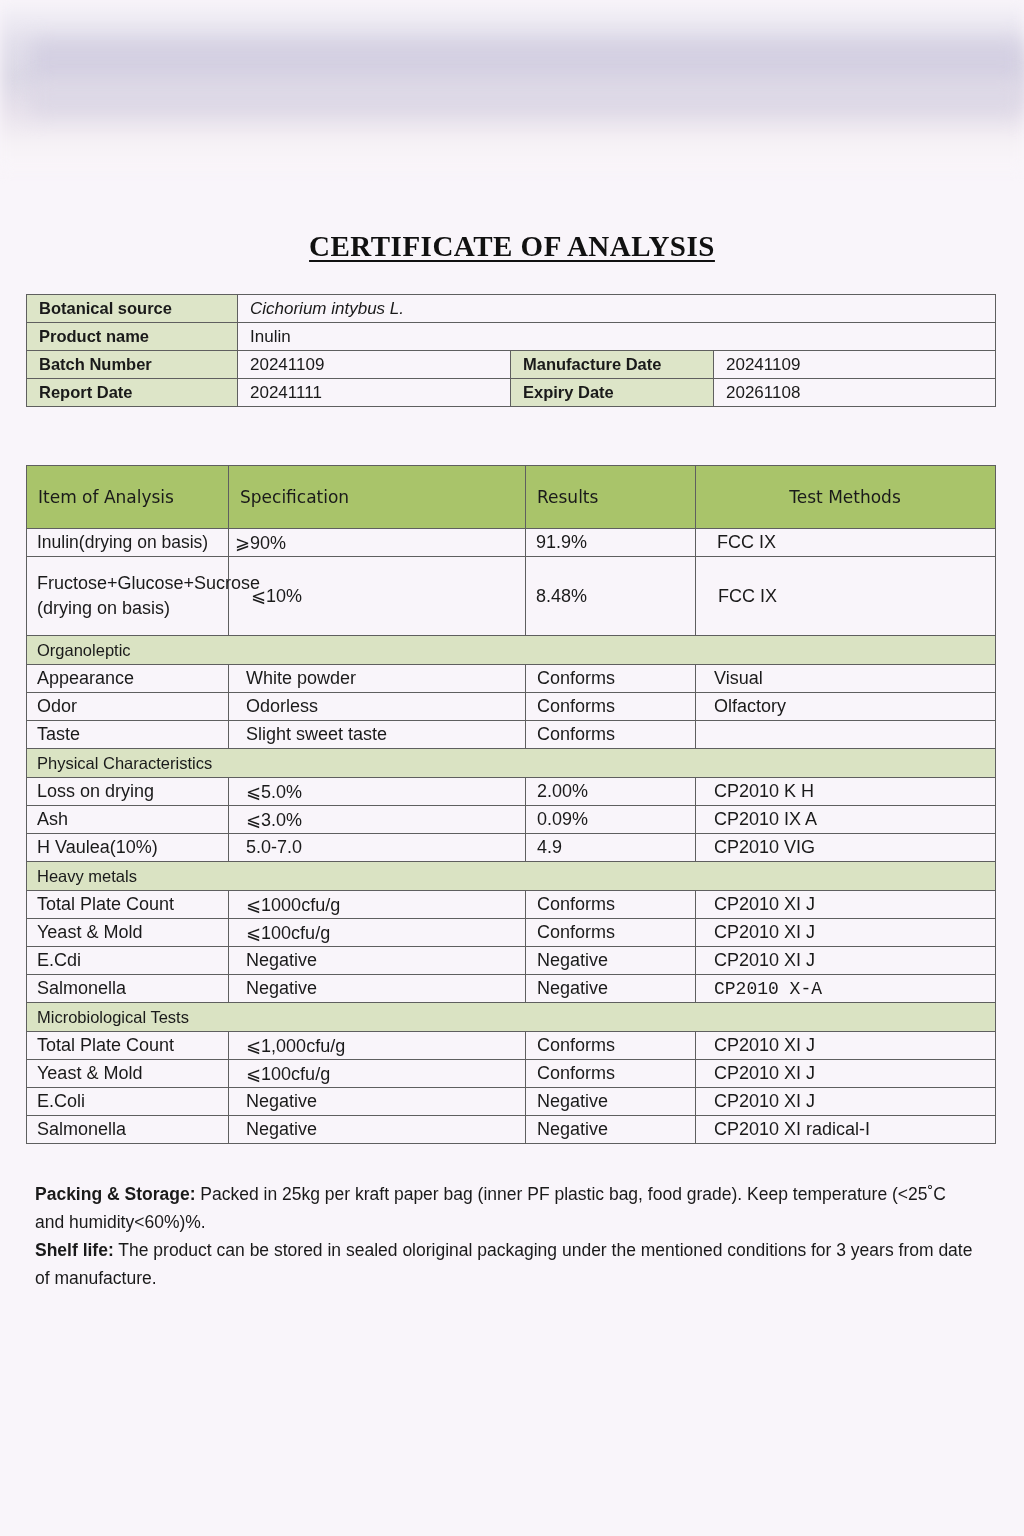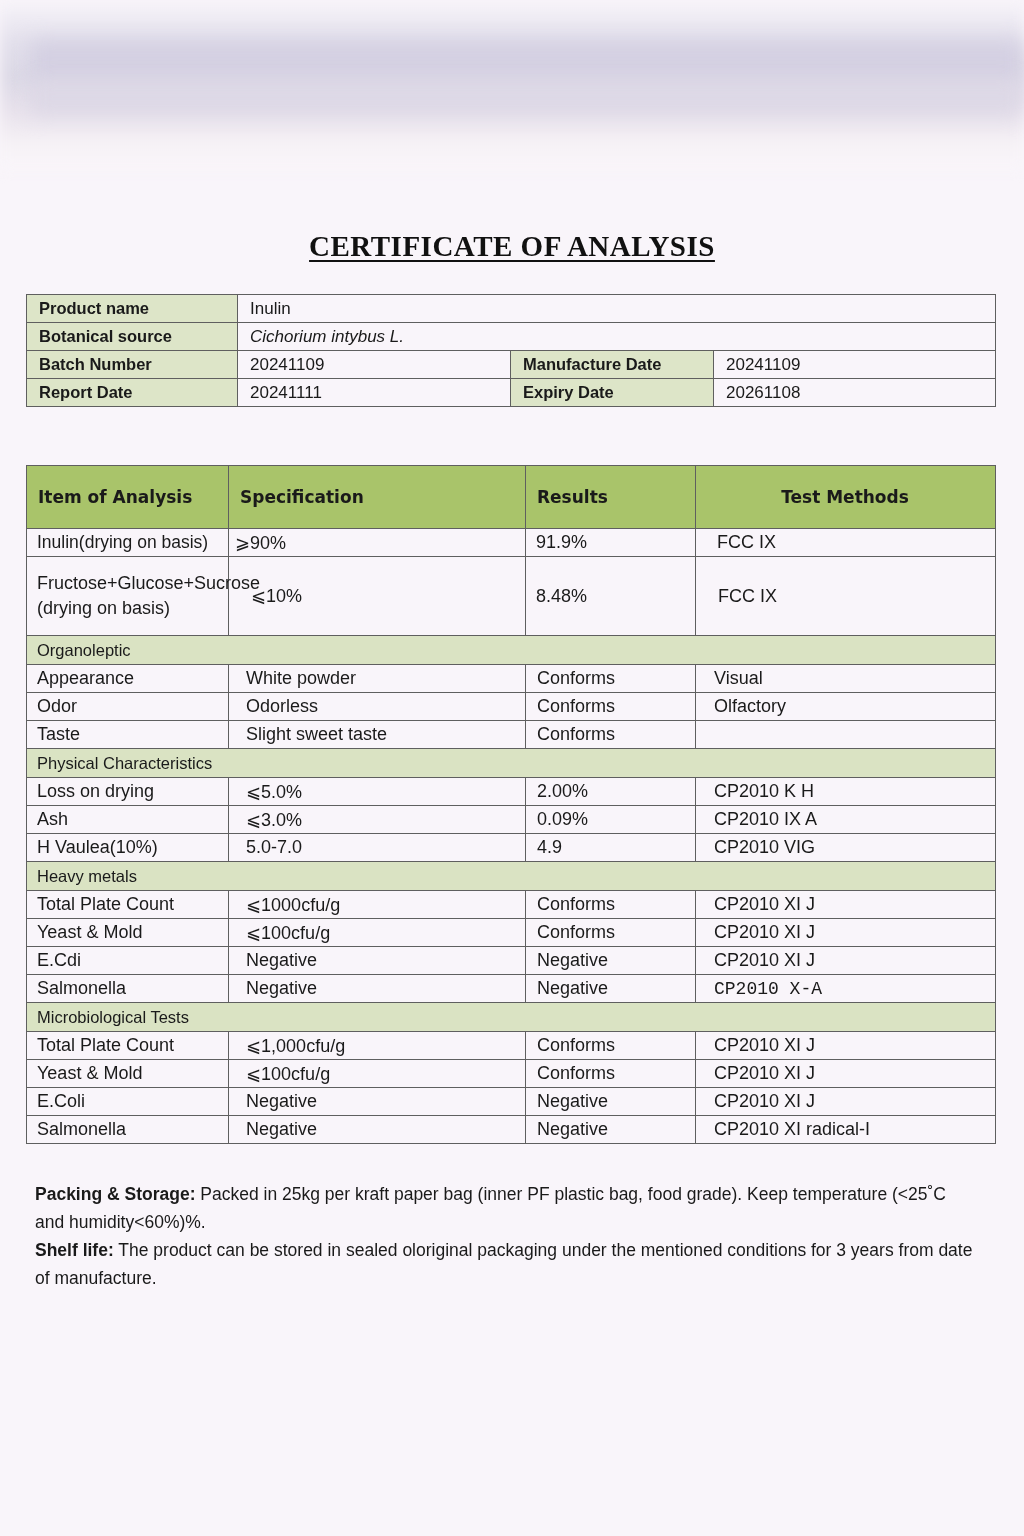--- a/index.html
+++ b/index.html
@@ -27,21 +27,21 @@
     color: #111;
   }
   table { border-collapse: collapse; position: absolute; left: 26px; width: 969px; table-layout: fixed; }
   td, th { border: 1px solid #5f5f5f; }
   .info td { height: 27px; font-size: 17px; padding: 0 0 0 12px; }
   .info .lbl { background: #dde5c8; font-weight: bold; font-size: 16.5px; }
   .info .val { background: #f9f5fa; }
   .info { top: 294px; }
   .analysis { top: 465px; }
   .analysis th {
-    background: #a9c46a; height: 60px; font-size: 18px; font-weight: bold; text-align: left;
+    background: #a9c46a; height: 60px; font-size: 18px; font-weight: normal; text-align: left;
     padding-left: 11px; font-family: "DejaVu Sans", sans-serif; font-size: 17px;
   }
   .analysis th.center { text-align: center; padding-left: 0; }
   .analysis td { font-size: 18px; height: 27px; padding: 0 0 0 10px; background: #f9f5fa; }
   .analysis td.sec { background: #dae3c3; font-weight: normal; font-size: 16.5px; height: 28px; }
   .analysis tr.tall td { height: 78px; }
   .analysis td.just { text-align: justify; line-height: 25px; padding-right: 10px; }
   .notes {
     position: absolute; left: 35px; top: 1180px; width: 940px;
     font-size: 17.5px; line-height: 28px; color: #1a1a1a;
@@ -59,26 +59,26 @@
 
 <table class="info">
   <colgroup>
       <col style="width:211px">
       <col style="width:273px">
       <col style="width:203px">
       <col style="width:282px">
     </colgroup>
   <tbody>
       <tr>
+    <td class="lbl">Botanical source</td>
+    <td class="val" colspan="3" style="font-style:italic">Cichorium intybus L.</td>
+  </tr>
+  <tr>
     <td class="lbl">Product name</td>
     <td class="val" colspan="3">Inulin</td>
-  </tr>
-  <tr>
-    <td class="lbl">Botanical source</td>
-    <td class="val" colspan="3" style="font-style:italic">Cichorium intybus L.</td>
   </tr>
   <tr>
     <td class="lbl">Batch Number</td>
     <td class="val">20241109</td>
     <td class="lbl">Manufacture Date</td>
     <td class="val">20241109</td>
   </tr>
   <tr>
     <td class="lbl">Report Date</td>
     <td class="val">20241111</td>

